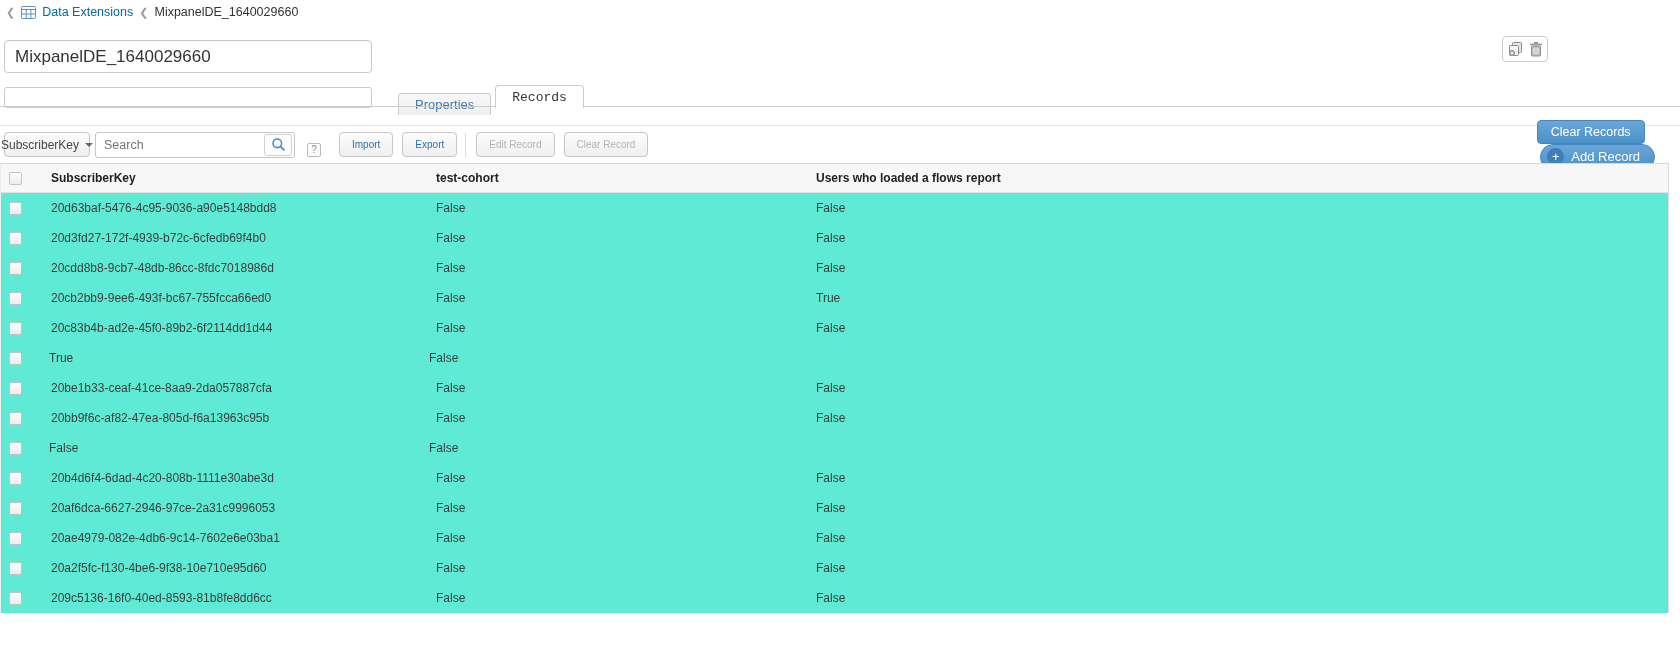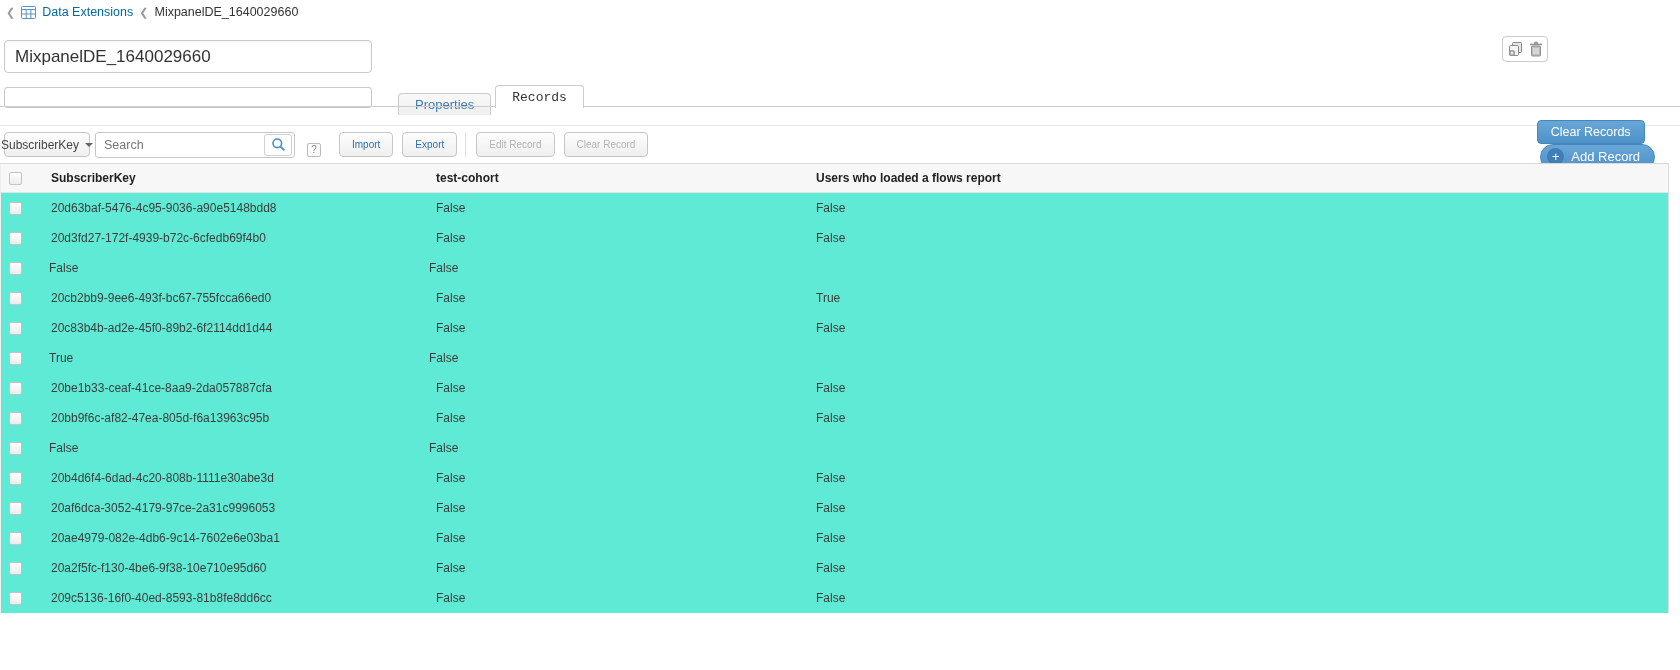--- a/index.html
+++ b/index.html
@@ -192,20 +192,21 @@
   <div class="trow">
     <div class="cell c0"><span class="checkbox"></span></div>
     <div class="cell c1">20d3fd27-172f-4939-b72c-6cfedb69f4b0</div>
     <div class="cell c2">False</div>
     <div class="cell c3">False</div>
     <div class="cell c4"></div>
   </div>
 
   <div class="trow">
     <div class="cell c0"><span class="checkbox"></span></div>
+    <div class="cell c1">20cdd8b8-9cb7-48db-86cc-8fdc7018986d</div>
     <div class="cell c2">False</div>
     <div class="cell c3">False</div>
     <div class="cell c4"></div>
   </div>
 
   <div class="trow">
     <div class="cell c0"><span class="checkbox"></span></div>
     <div class="cell c1">20cb2bb9-9ee6-493f-bc67-755fcca66ed0</div>
     <div class="cell c2">False</div>
     <div class="cell c3">True</div>
@@ -253,21 +254,21 @@
   <div class="trow">
     <div class="cell c0"><span class="checkbox"></span></div>
     <div class="cell c1">20b4d6f4-6dad-4c20-808b-1111e30abe3d</div>
     <div class="cell c2">False</div>
     <div class="cell c3">False</div>
     <div class="cell c4"></div>
   </div>
 
   <div class="trow">
     <div class="cell c0"><span class="checkbox"></span></div>
-    <div class="cell c1">20af6dca-3052-4179-97ce-2a31c9996053</div>
+    <div class="cell c1">20af6dca-6627-2946-97ce-2a31c9996053</div>
     <div class="cell c2">False</div>
     <div class="cell c3">False</div>
     <div class="cell c4"></div>
   </div>
 
   <div class="trow">
     <div class="cell c0"><span class="checkbox"></span></div>
     <div class="cell c1">20ae4979-082e-4db6-9c14-7602e6e03ba1</div>
     <div class="cell c2">False</div>
     <div class="cell c3">False</div>

